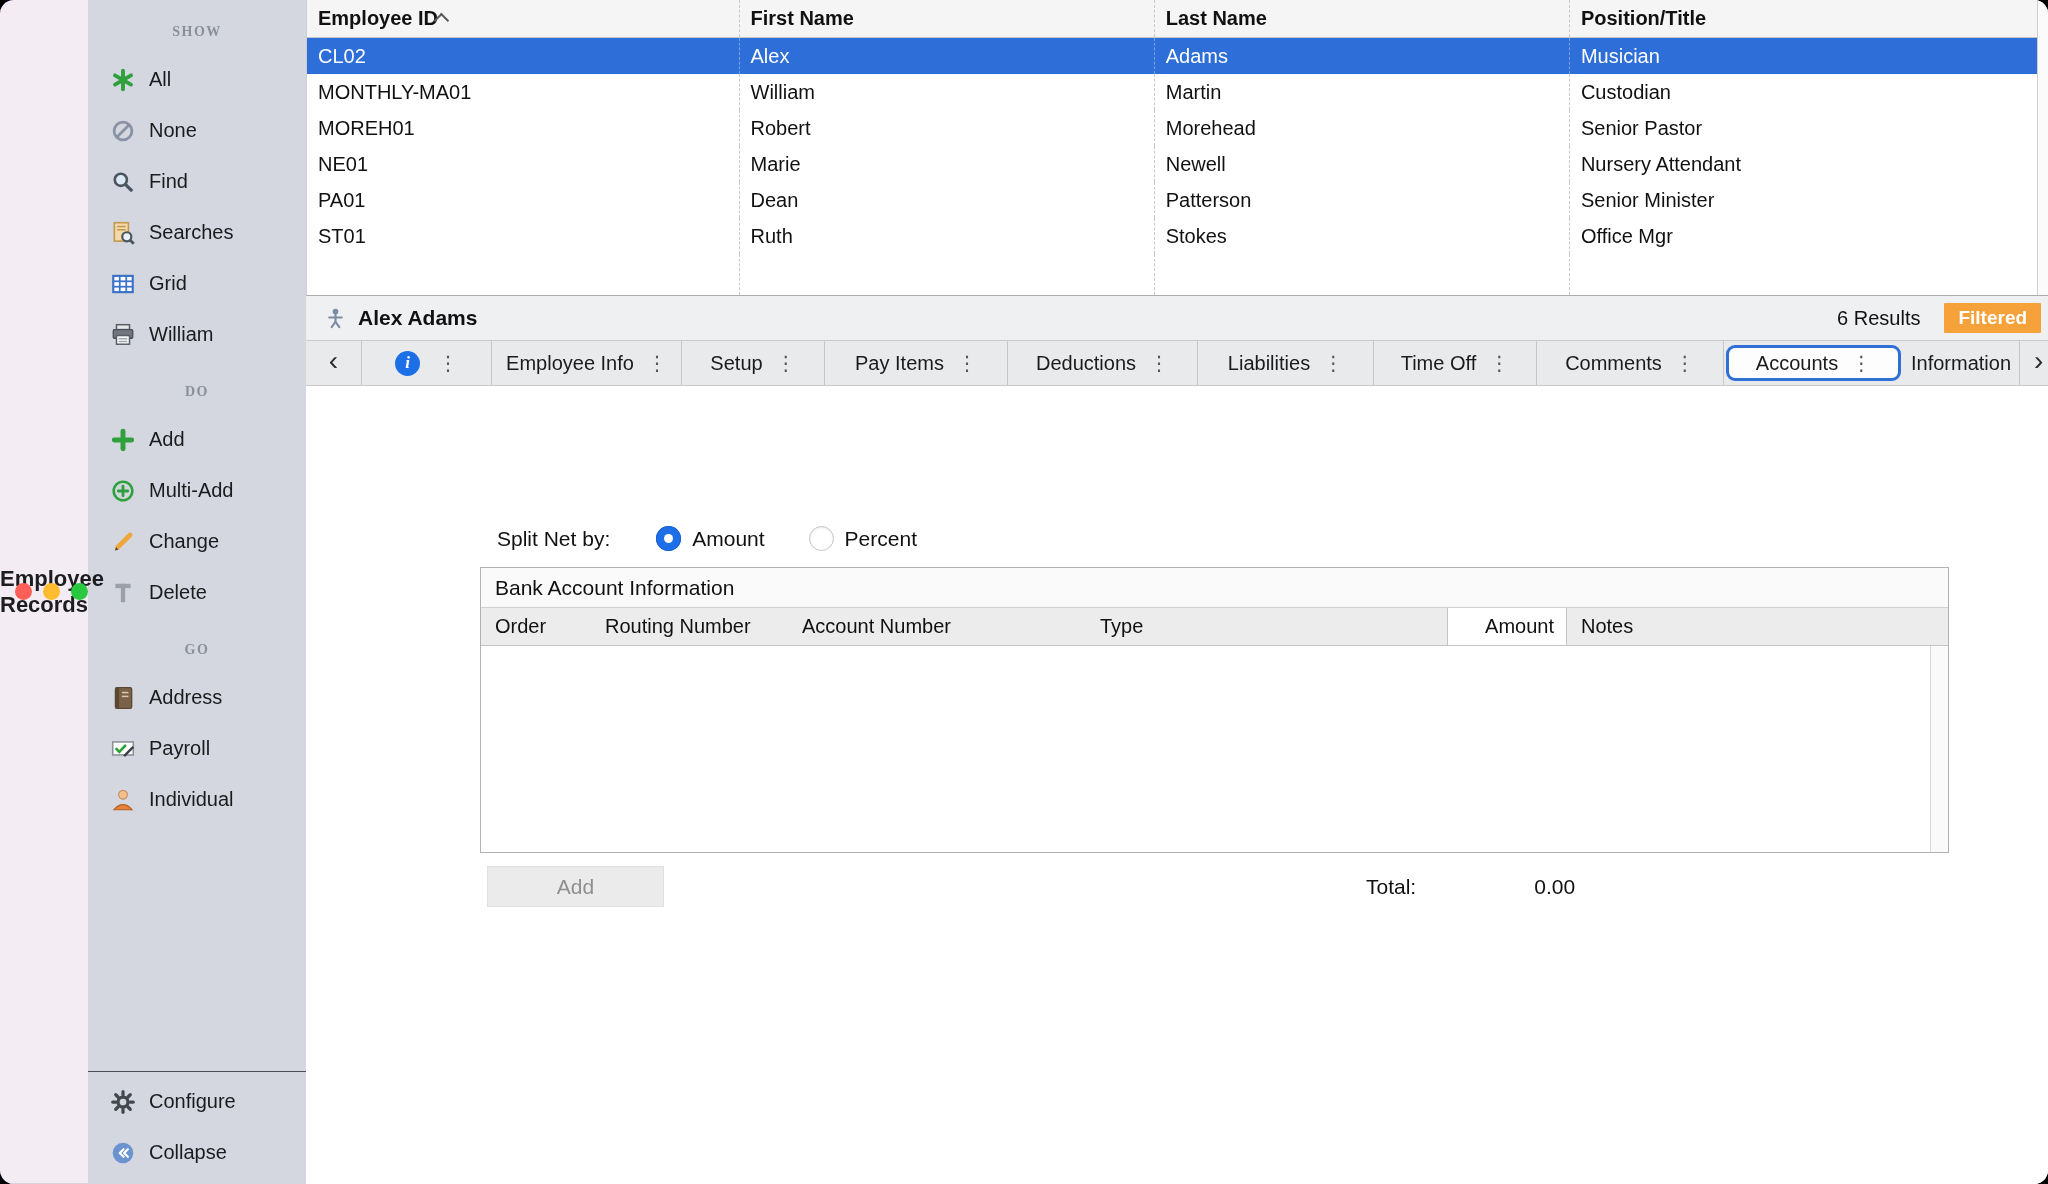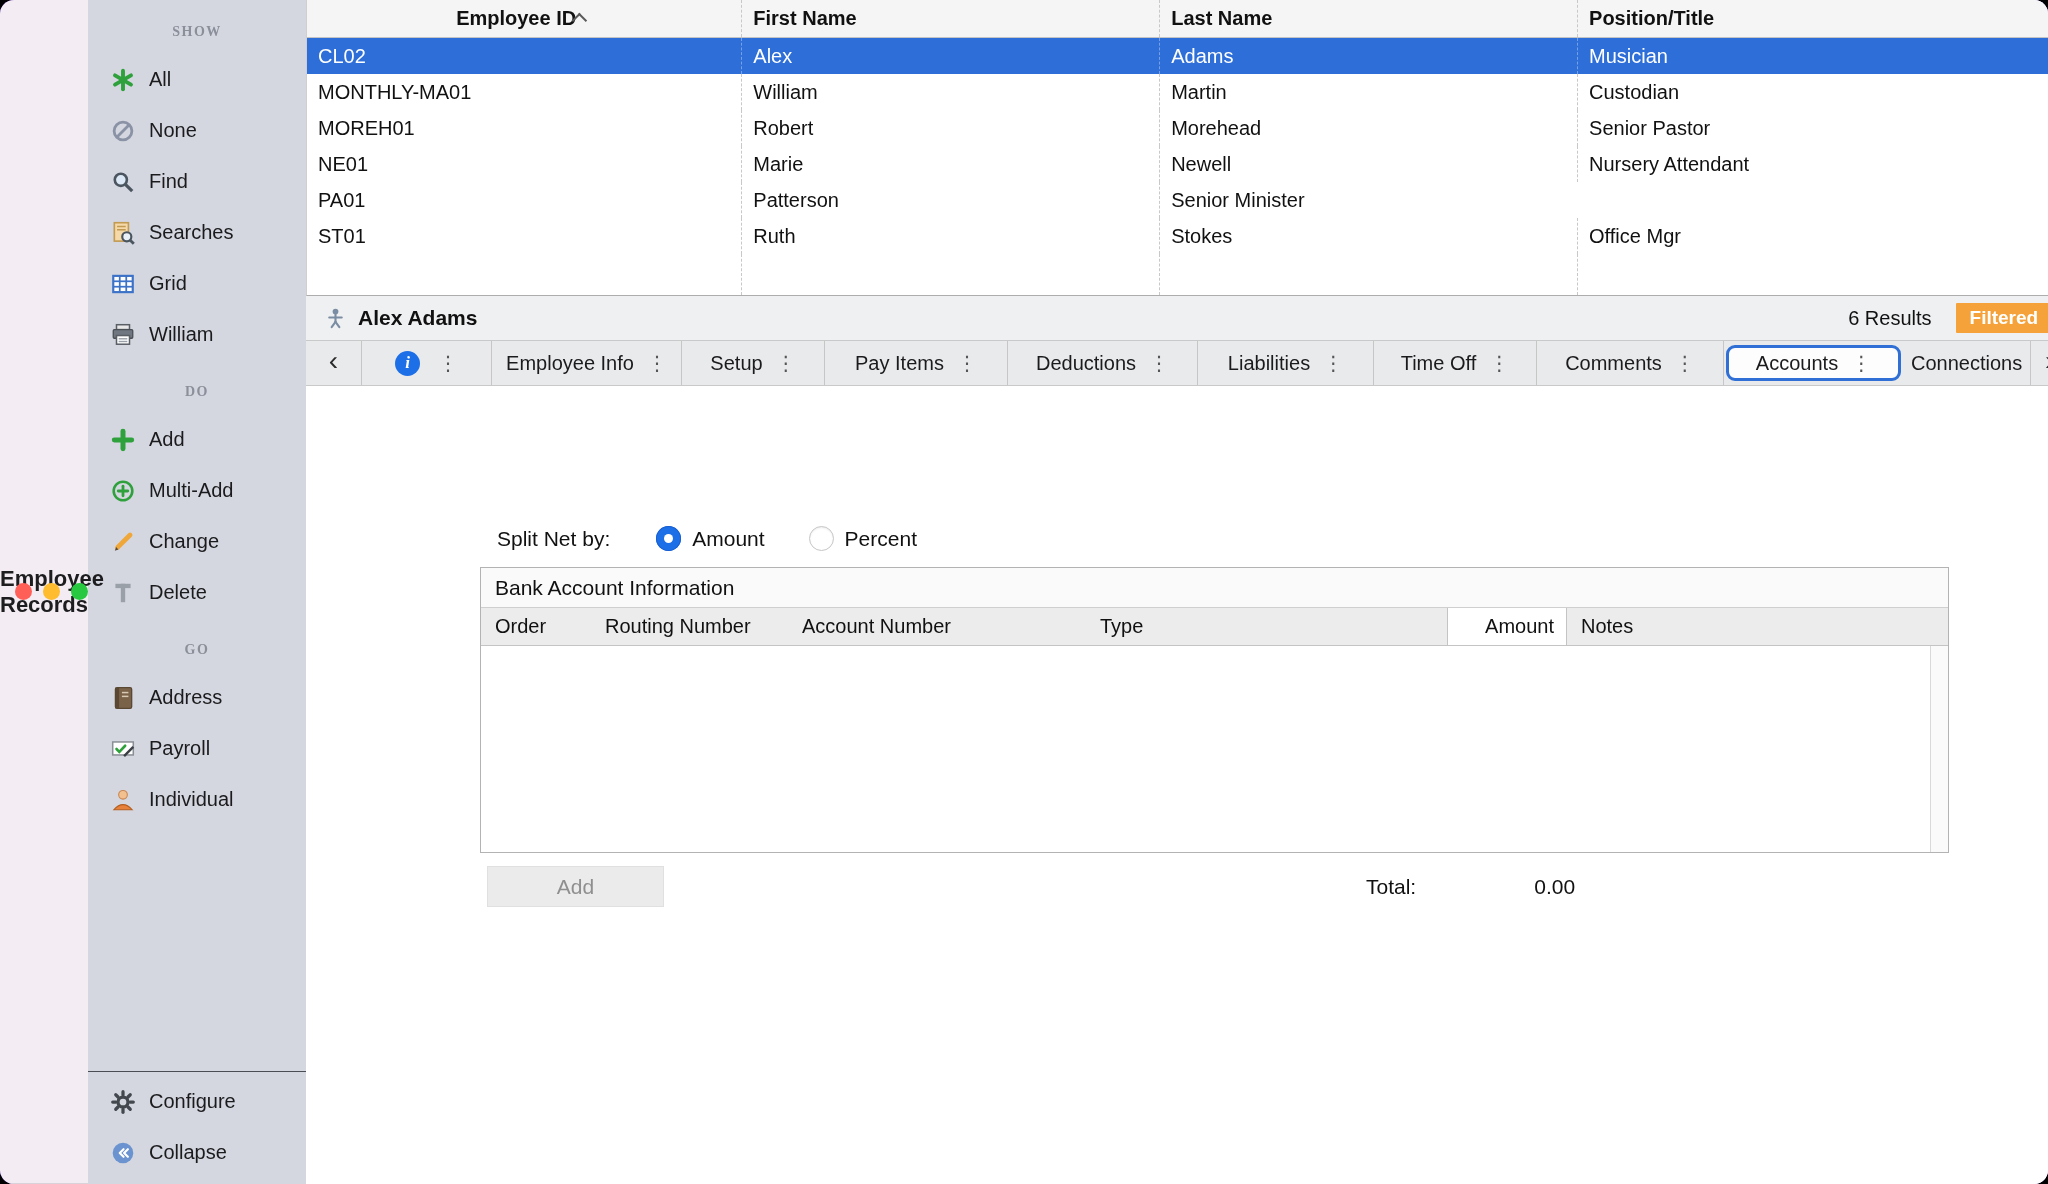--- a/index.html
+++ b/index.html
@@ -31,21 +31,21 @@
   .emp-cols { flex:1; display:flex; flex-direction:column; min-width:0; }
   .erow, .ehead { display:flex; align-items:center; font-size:20px; }
   .ehead { height:38px; background:#f5f5f5; border-bottom:1px solid #c4c4c4; font-weight:bold; color:#111; }
   .erow { height:36px; background:#fff; color:#111; }
   .erow.filler { flex:1; }
   .erow.selected { background:#2e6ed8; color:#fff; }
   .ecell { height:100%; display:flex; align-items:center; padding-left:11px; overflow:hidden; white-space:nowrap; }
   .c1 { width:25%; } .c2 { width:24%; } .c3 { width:24%; } .c4 { flex:1; }
   .c1,.c2,.c3 { border-right:1px dashed #c8c8c8; }
   .erow.selected .c1,.erow.selected .c2,.erow.selected .c3 { border-right-color:rgba(255,255,255,0.35); }
-  .ehead .c1 { justify-content:center; padding-right:16px; }
+  .ehead .c1 { justify-content:flex-start; padding-right:16px; }
   .sort-caret { width:11px; height:11px; border-left:2.4px solid #5a5a5a; border-top:2.4px solid #5a5a5a; transform:rotate(45deg) translateY(3px); }
   .emp-scroll { flex:0 0 20px; background:#fbfbfb; border-left:1px solid #cfcfcf; }
 
   
   .record-bar { flex:0 0 44px; background:#eff0f2; display:flex; align-items:center; padding:0 16px; gap:10px; }
   .record-name { font-weight:bold; font-size:21px; color:#111; }
   .record-spacer { flex:1; }
   .results-count { font-size:20px; color:#111; margin-right:14px; }
   .filter-badge { background:#f6a23a; color:#fff; font-weight:bold; font-size:19px; padding:4px 14px; border-radius:1px; }
 
@@ -324,20 +324,21 @@
             <div class="ecell c4">Senior Pastor</div>
           </div>
           <div class="erow">
             <div class="ecell c1">NE01</div>
             <div class="ecell c2">Marie</div>
             <div class="ecell c3">Newell</div>
             <div class="ecell c4">Nursery Attendant</div>
           </div>
           <div class="erow">
             <div class="ecell c1">PA01</div>
+            <div class="ecell c2">Dean</div>
             <div class="ecell c3">Patterson</div>
             <div class="ecell c4">Senior Minister</div>
           </div>
           <div class="erow">
             <div class="ecell c1">ST01</div>
             <div class="ecell c2">Ruth</div>
             <div class="ecell c3">Stokes</div>
             <div class="ecell c4">Office Mgr</div>
           </div>
           <div class="erow filler">
@@ -402,21 +403,21 @@
         </div>
         <div class="tab" style="flex:0 0 187px;">
           <span>Comments</span>
           <span class="kebab">⋮</span>
         </div>
         <div class="tab selected" style="flex:0 0 175px;">
           <span>Accounts</span>
           <span class="kebab">⋮</span>
         </div>
         <div class="tab tab-connections">
-          <span>Connections</span>
+          <span>Information</span>
         </div>
         <div class="nav-cell nav-right">
             <span class="nav-chevron">›</span>
           </div>
       </div>
 
       <div class="panel">
 
         <div class="split-row">
           <span>Split Net by:</span>

